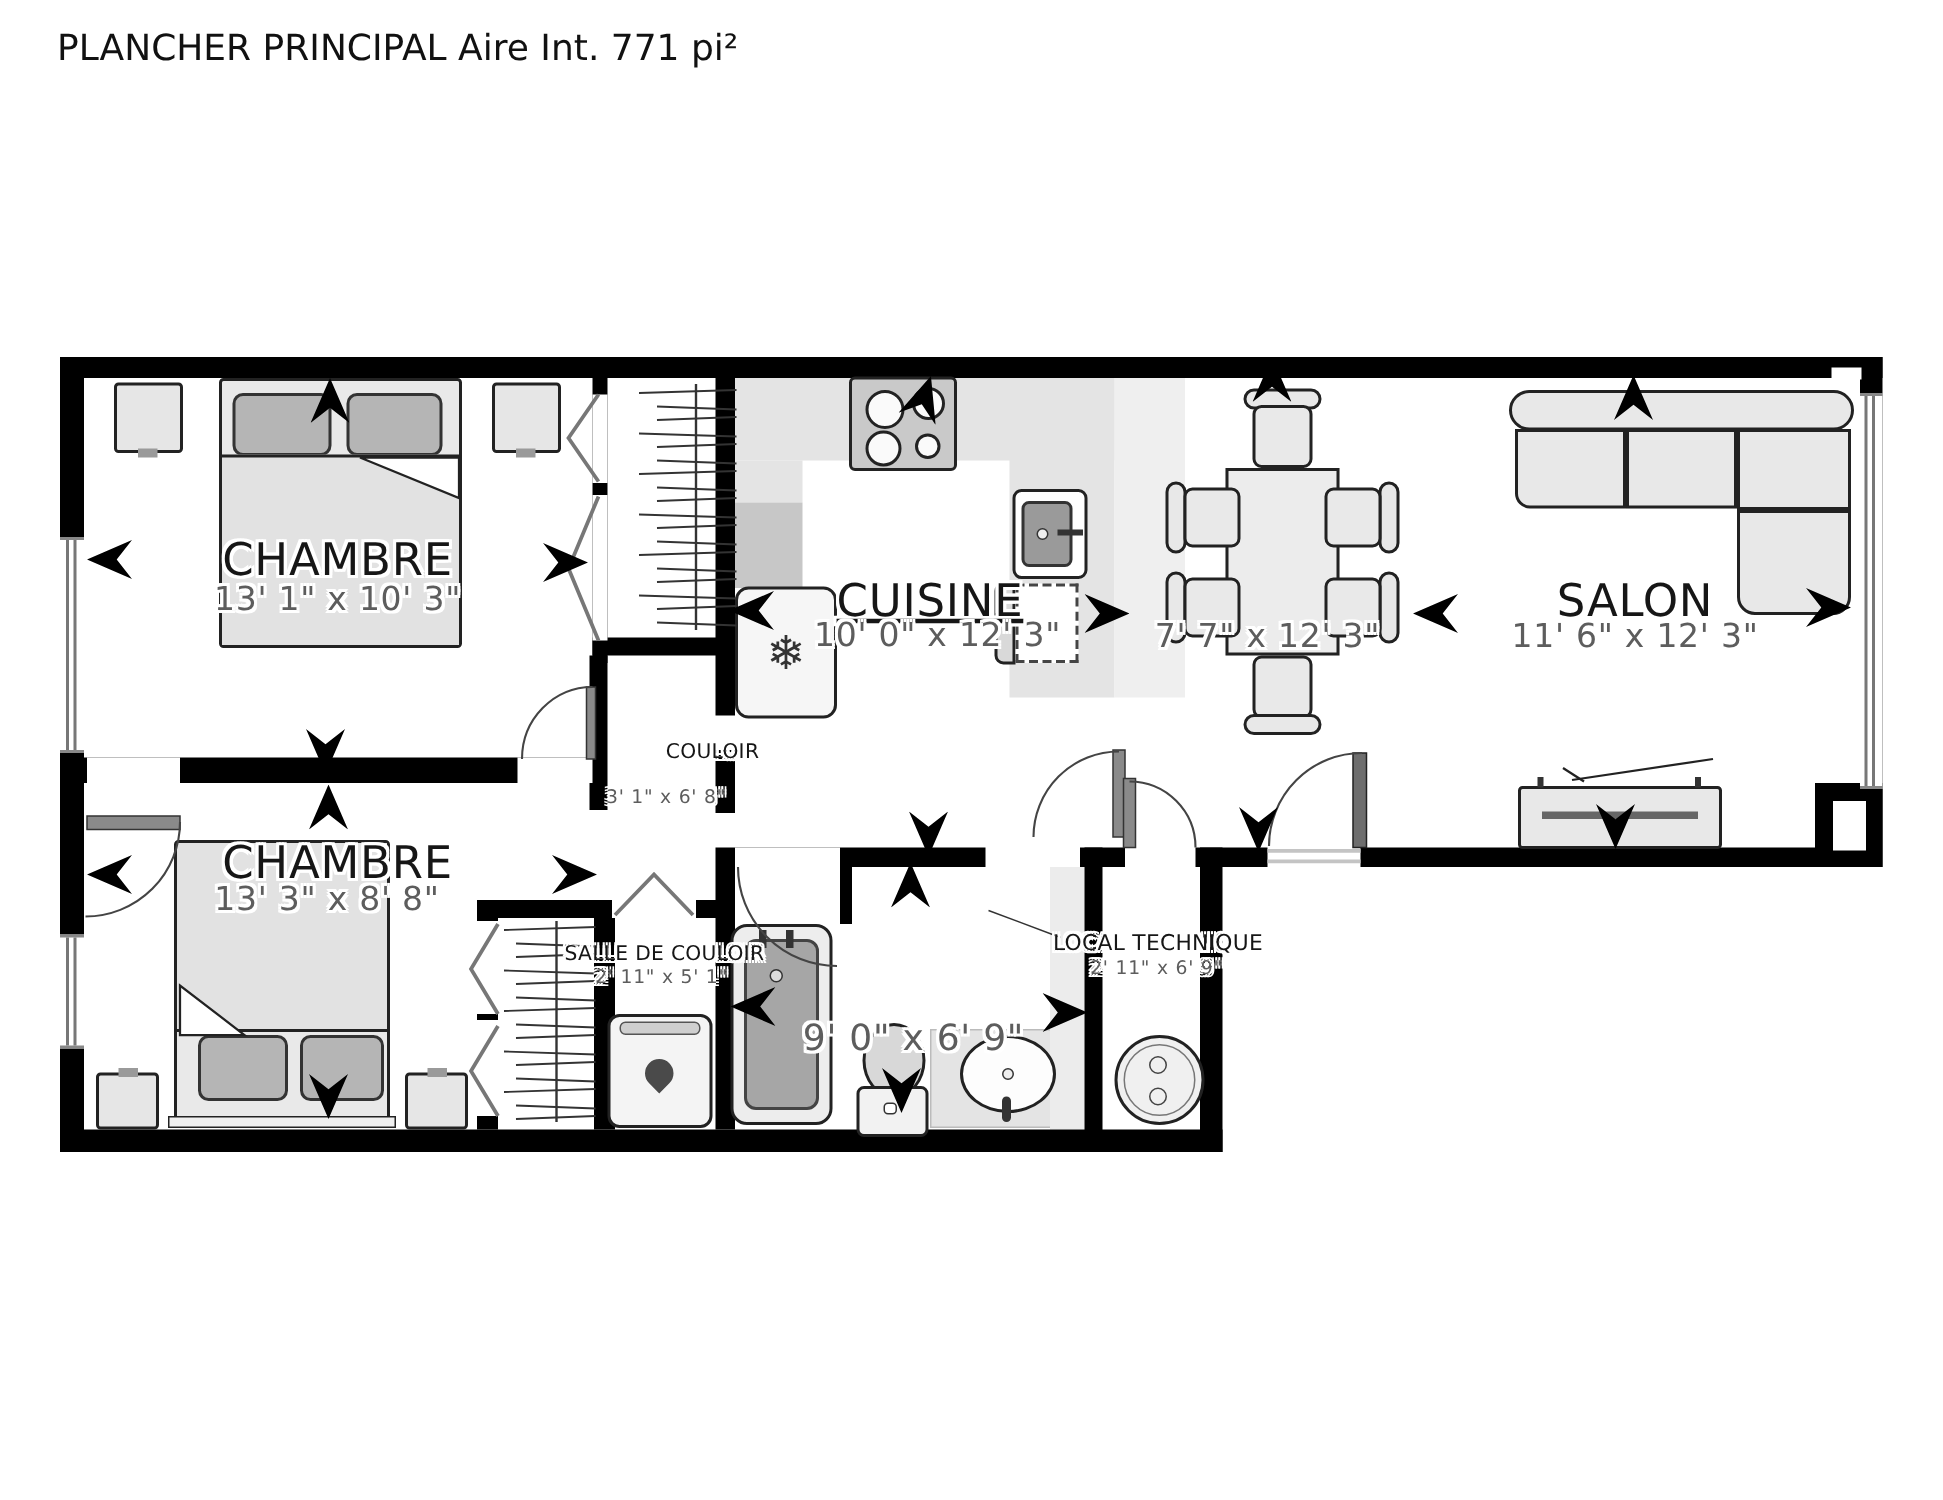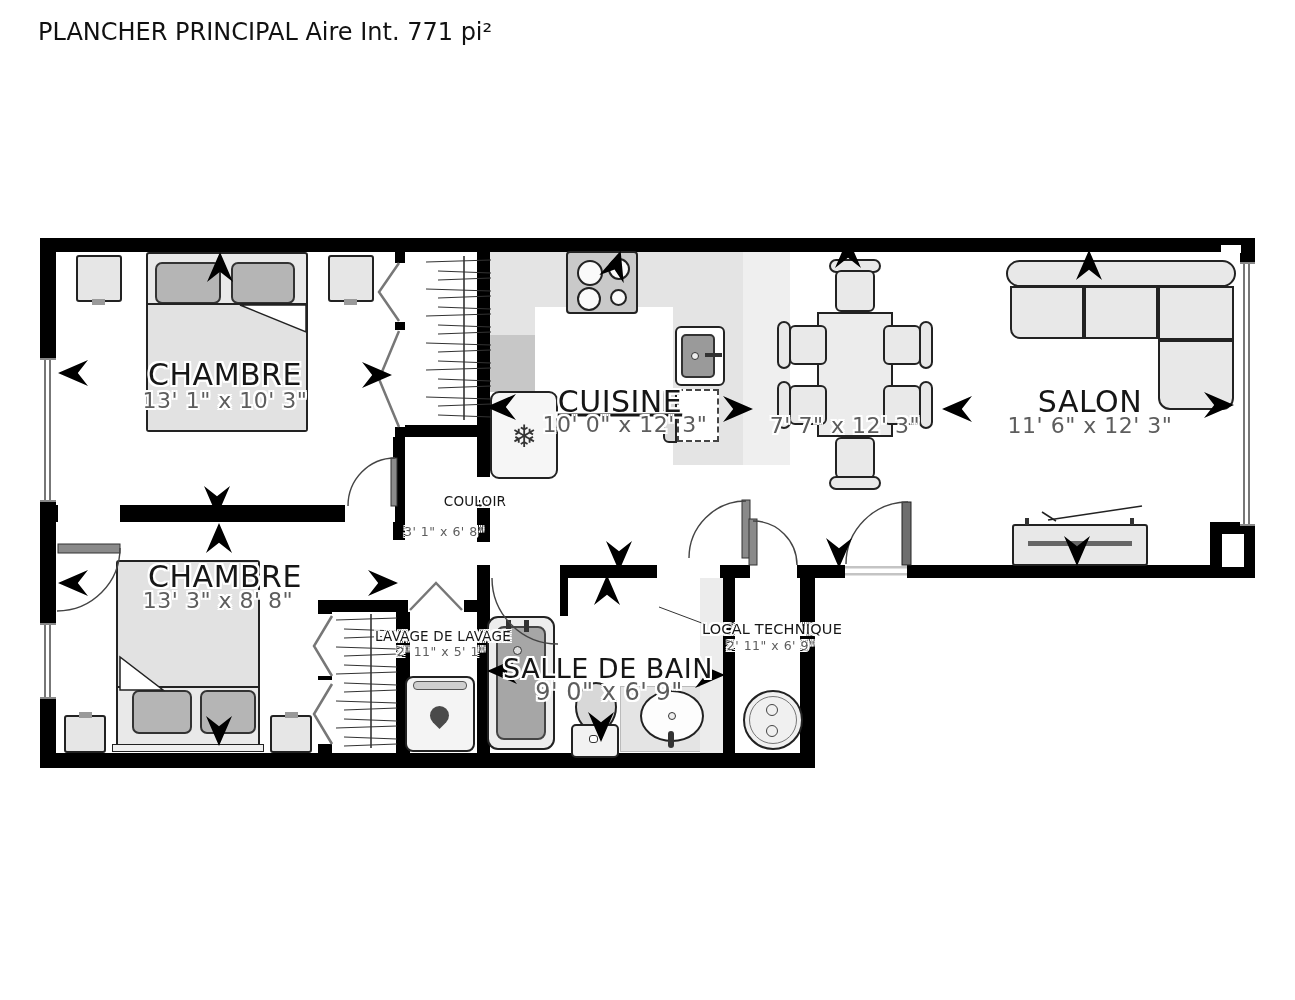--- a/index.html
+++ b/index.html
@@ -273,22 +273,21 @@
   <div class="lbl dim" style="left:225px;top:400px;">13' 1" x 10' 3"</div>
   <div class="lbl big" style="left:620px;top:401px;text-decoration:underline;">CUISINE</div>
   <div class="lbl dim" style="left:625px;top:424px;">10' 0" x 12' 3"</div>
   <div class="lbl dim" style="left:845px;top:425px;">7' 7" x 12' 3"</div>
   <div class="lbl big" style="left:1090px;top:401px;">SALON</div>
   <div class="lbl dim" style="left:1090px;top:425px;">11' 6" x 12' 3"</div>
   <div class="lbl sm" style="left:440px;top:501px;margin-left:35px;">COULOIR</div>
   <div class="lbl smdim" style="left:444px;top:531px;">3' 1" x 6' 8"</div>
   <div class="lbl big" style="left:225px;top:576px;">CHAMBRE</div>
   <div class="lbl dim" style="left:218px;top:600px;">13' 3" x 8' 8"</div>
-  <div class="lbl sm" style="left:443px;top:636px;">LAVAGE DE LAVAGE</div>
+  <div class="lbl sm" style="left:443px;top:636px;">SALLE DE COULOIR</div>
   <div class="lbl smdim" style="left:441px;top:651px;">2' 11" x 5' 1"</div>
-  <div class="lbl big" style="left:608px;top:668px;font-size:27px;">SALLE DE BAIN</div>
   <div class="lbl dim" style="left:609px;top:692px;font-size:24px;">9' 0" x 6' 9"</div>
   <div class="lbl sm" style="left:772px;top:629px;font-size:14.5px;">LOCAL TECHNIQUE</div>
   <div class="lbl smdim" style="left:771px;top:645px;">2' 11" x 6' 9"</div>
 
   <div class="foot" style="left:38px;top:948px;">0.26.25</div>
 
 </div>
 
 </body></html>

